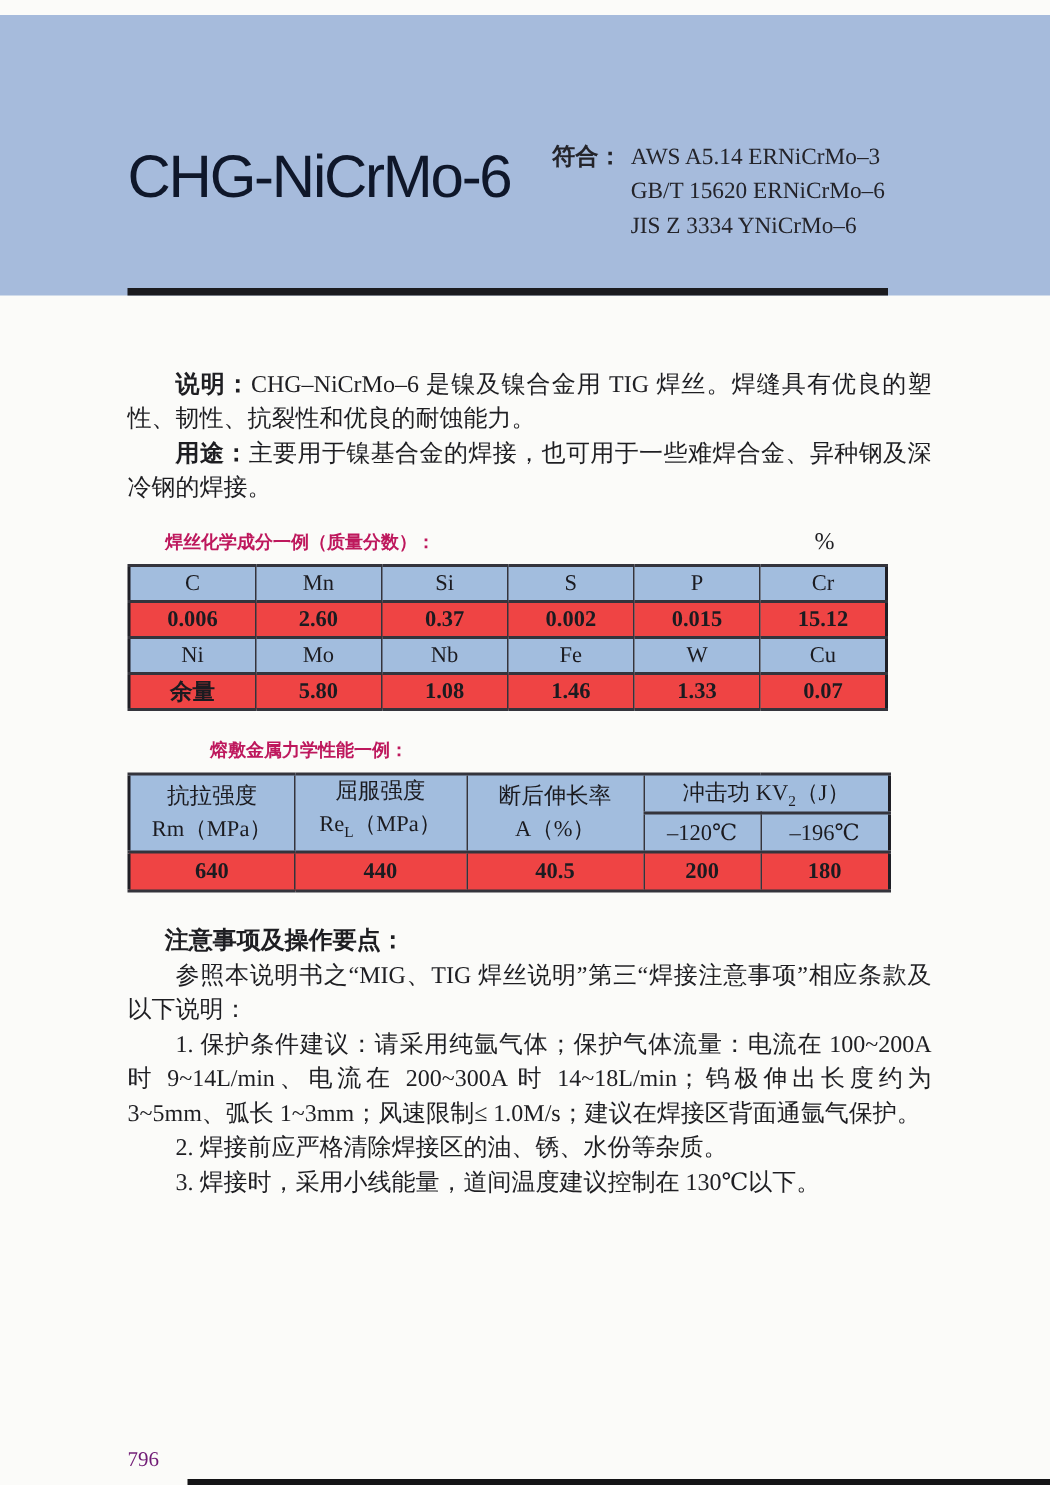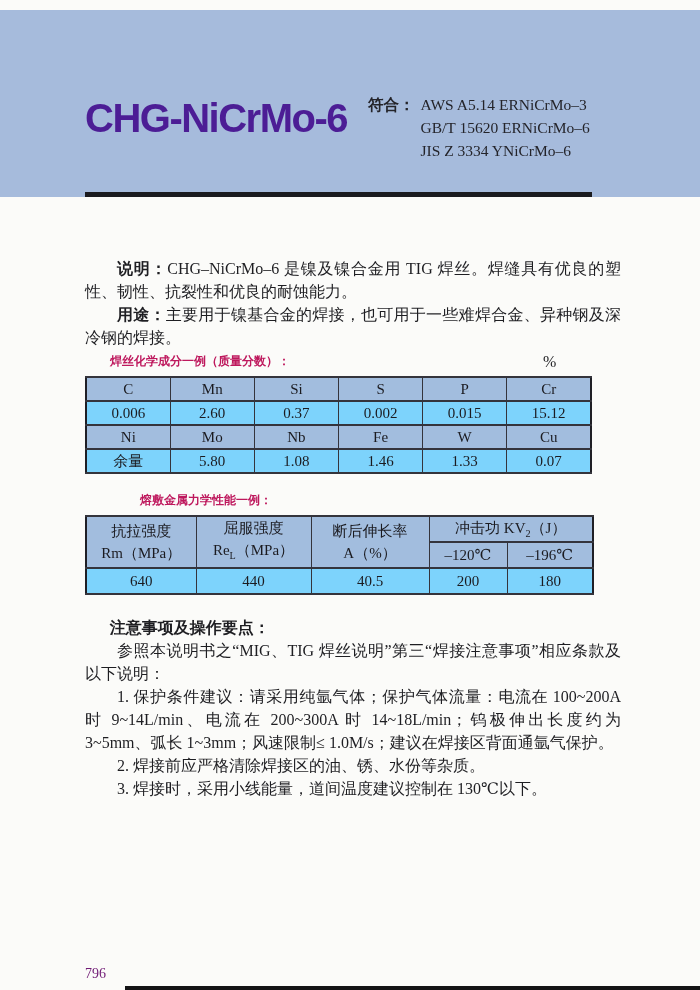--- a/index.html
+++ b/index.html
@@ -11,37 +11,37 @@
     color:#1e1e22;
   }
   
   .header-band {
     position:absolute; left:0; top:10px; width:700px; height:187px;
     background:#a6bbdc;
   }
   .product-title {
     position:absolute; left:85px; top:86px;
     font-family:"Liberation Sans","DejaVu Sans",sans-serif;
-    font-weight:700; font-size:40px; letter-spacing:-1.5px; color:#4c1d95;
+    font-weight:400; font-size:40px; letter-spacing:-1.5px; color:#0f172a;
     white-space:nowrap;
   }
   .conform {
     position:absolute; left:368px; top:83px;
     display:flex; gap:6px; font-size:15.5px; line-height:23px; color:#24242a;
   }
   .conform-label { font-family:"Liberation Sans","DejaVu Sans",sans-serif; font-weight:700; }
   .standards div { white-space:nowrap; }
   .black-bar {
     position:absolute; left:85px; top:192px; width:507px; height:5px;
     background:#1b1b1f;
   }
   
   .intro {
     position:absolute; left:85px; top:245px; width:536px;
-    font-size:16px; line-height:23px; text-align:justify;margin-top:12px;
+    font-size:16px; line-height:23px; text-align:justify;
   }
   .intro p { text-indent:2em; }
   .para-label { font-family:"Liberation Sans","DejaVu Sans",sans-serif; font-weight:700; }
   
   .sec-title {
     position:absolute; left:110px;
     font-family:"Liberation Sans","DejaVu Sans",sans-serif;
     font-weight:700; font-size:12px; color:#be185d; white-space:nowrap;
   }
   #comp-title { top:353px; }
@@ -51,21 +51,21 @@
   table {
     border-collapse:collapse; table-layout:fixed;
     position:absolute; left:85px; width:507px;
     font-size:15px; text-align:center; color:#1b1b20;
   }
   #comp-table { top:376px; }
   #mech-table { top:515px; }
   th, td { border:1px solid #34343c; border-top-width:2px; border-bottom-width:2px; font-weight:normal; }
   table { border:2px solid #1f1f26; }
   .hdr  { background:#a2bdde; }
-  .val  { background:#7dd3fc; }
+  .val  { background:#ef4444;font-weight:bold; }
   #comp-table th, #comp-table td { height:24px; }
   #mech-table .h-line { line-height:22px;text-align:center; }
   #mech-table th { height:25px; }
   #mech-table td { height:26px; }
   sub { font-size:0.68em; }
   
   .notes {
     position:absolute; left:85px; top:616px; width:536px;
     font-size:16px; line-height:23px; text-align:justify;
   }

